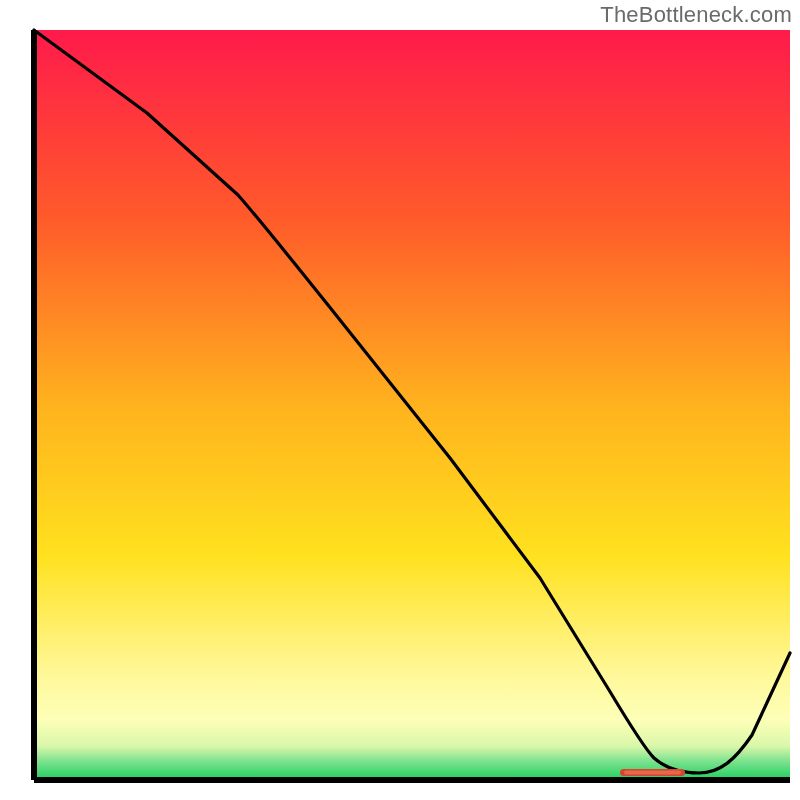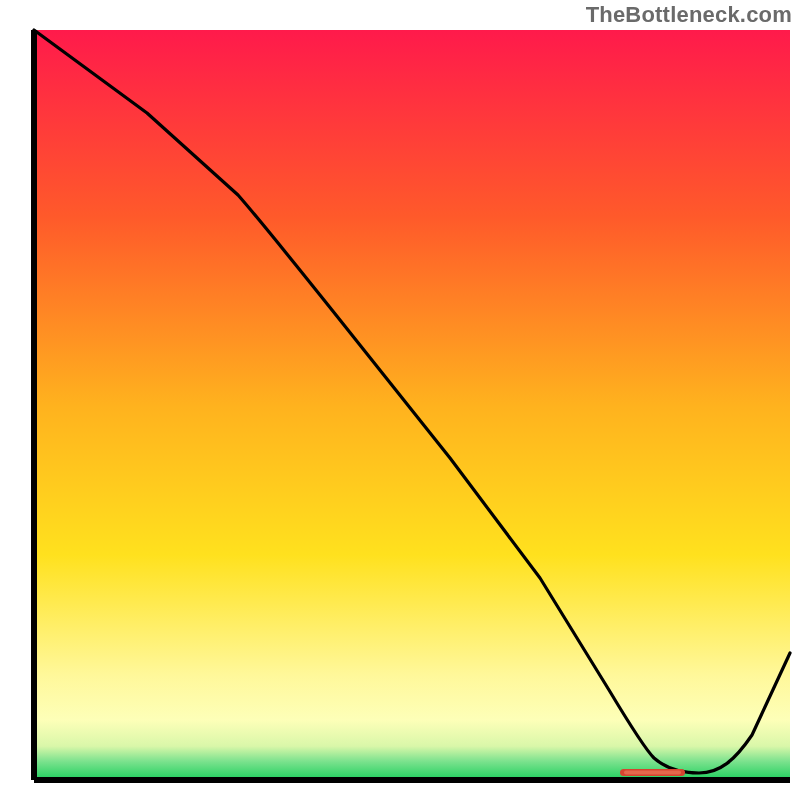--- a/index.html
+++ b/index.html
@@ -14,21 +14,21 @@
   .canvas {
     position: relative;
     width: 800px;
     height: 800px;
   }
   .watermark {
     position: absolute;
     top: 2px;
     right: 8px;
     font-size: 22px;
-    font-weight: 700;
+    font-weight: 400;
     color: #6a6a6a;
     letter-spacing: 0.2px;
     user-select: none;
   }
   svg {
     display: block;
   }
 </style>
 </head>
 <body>

